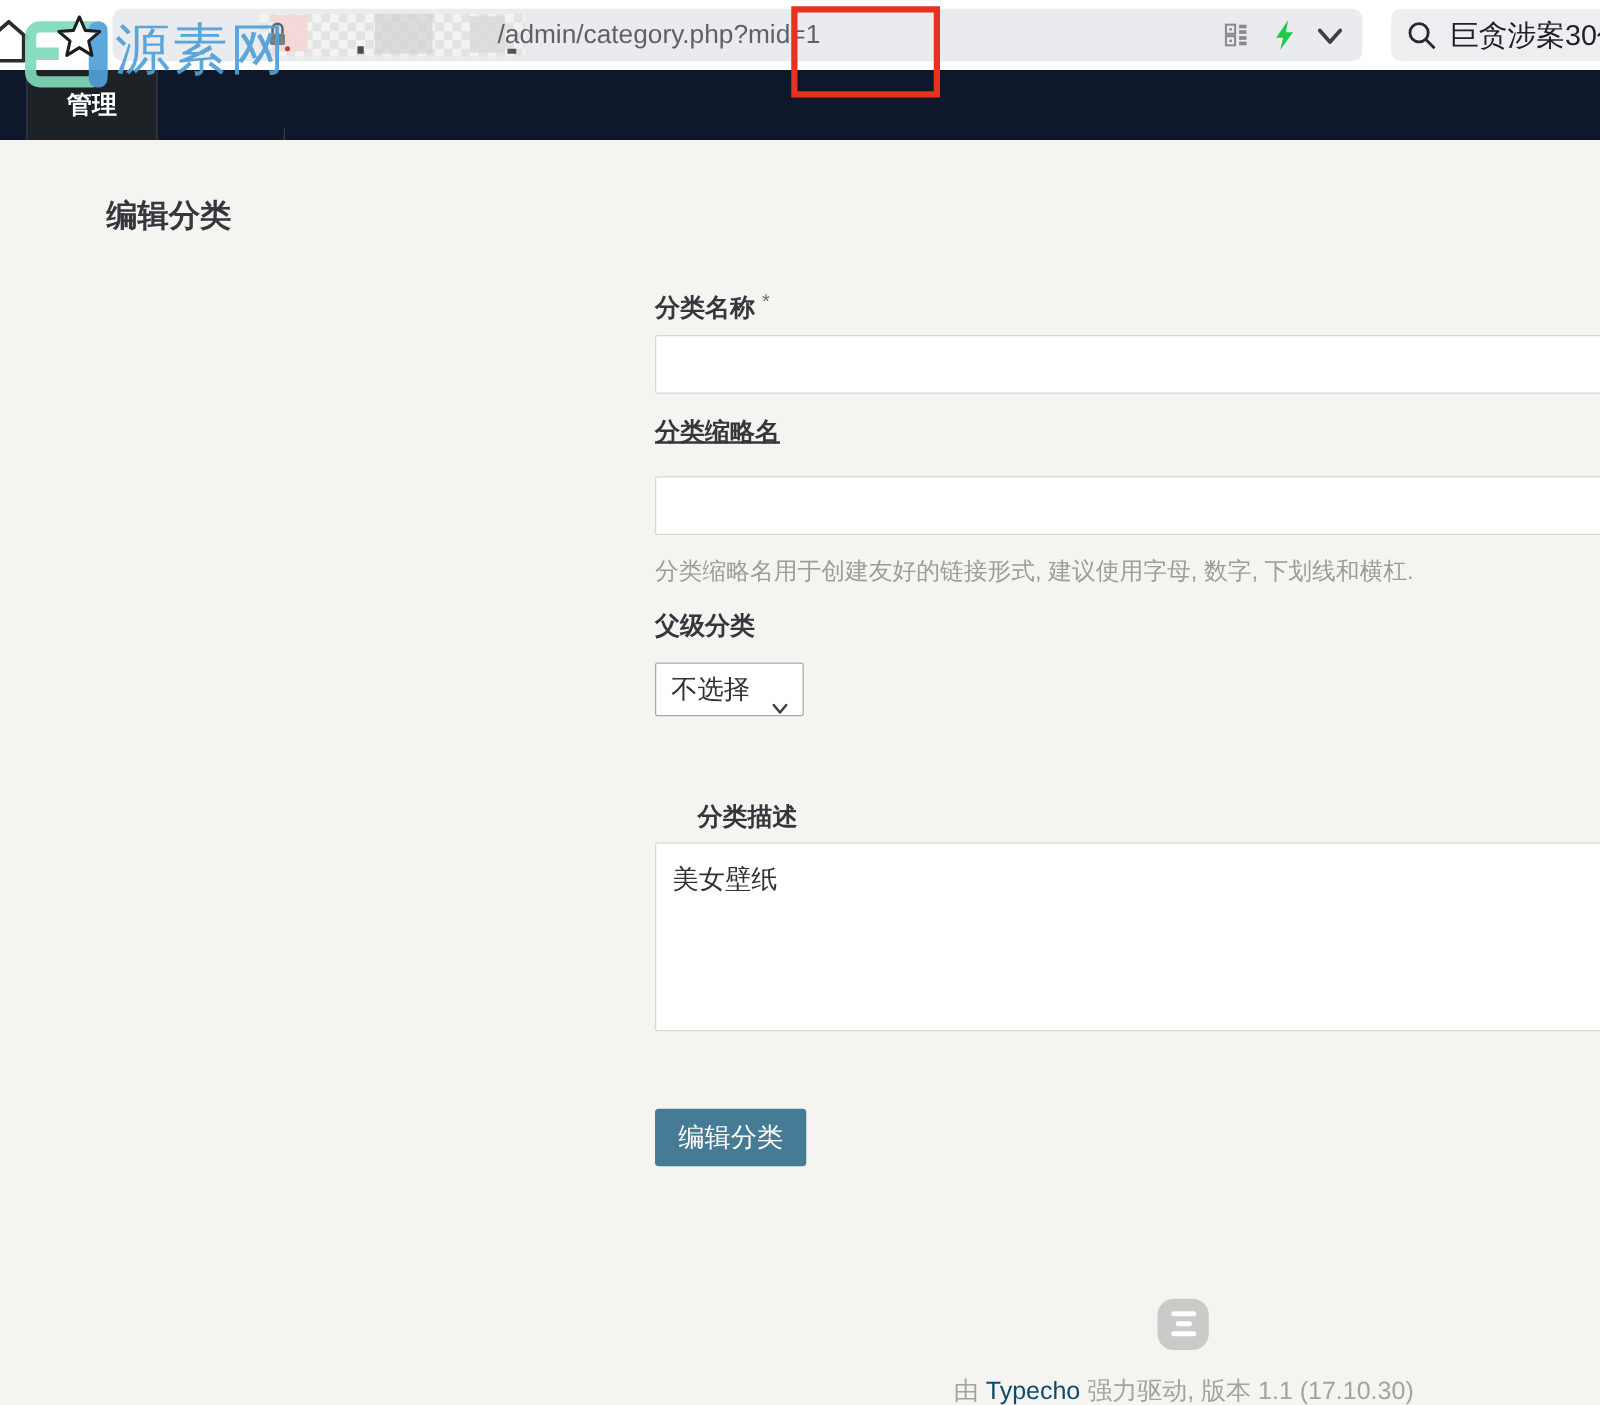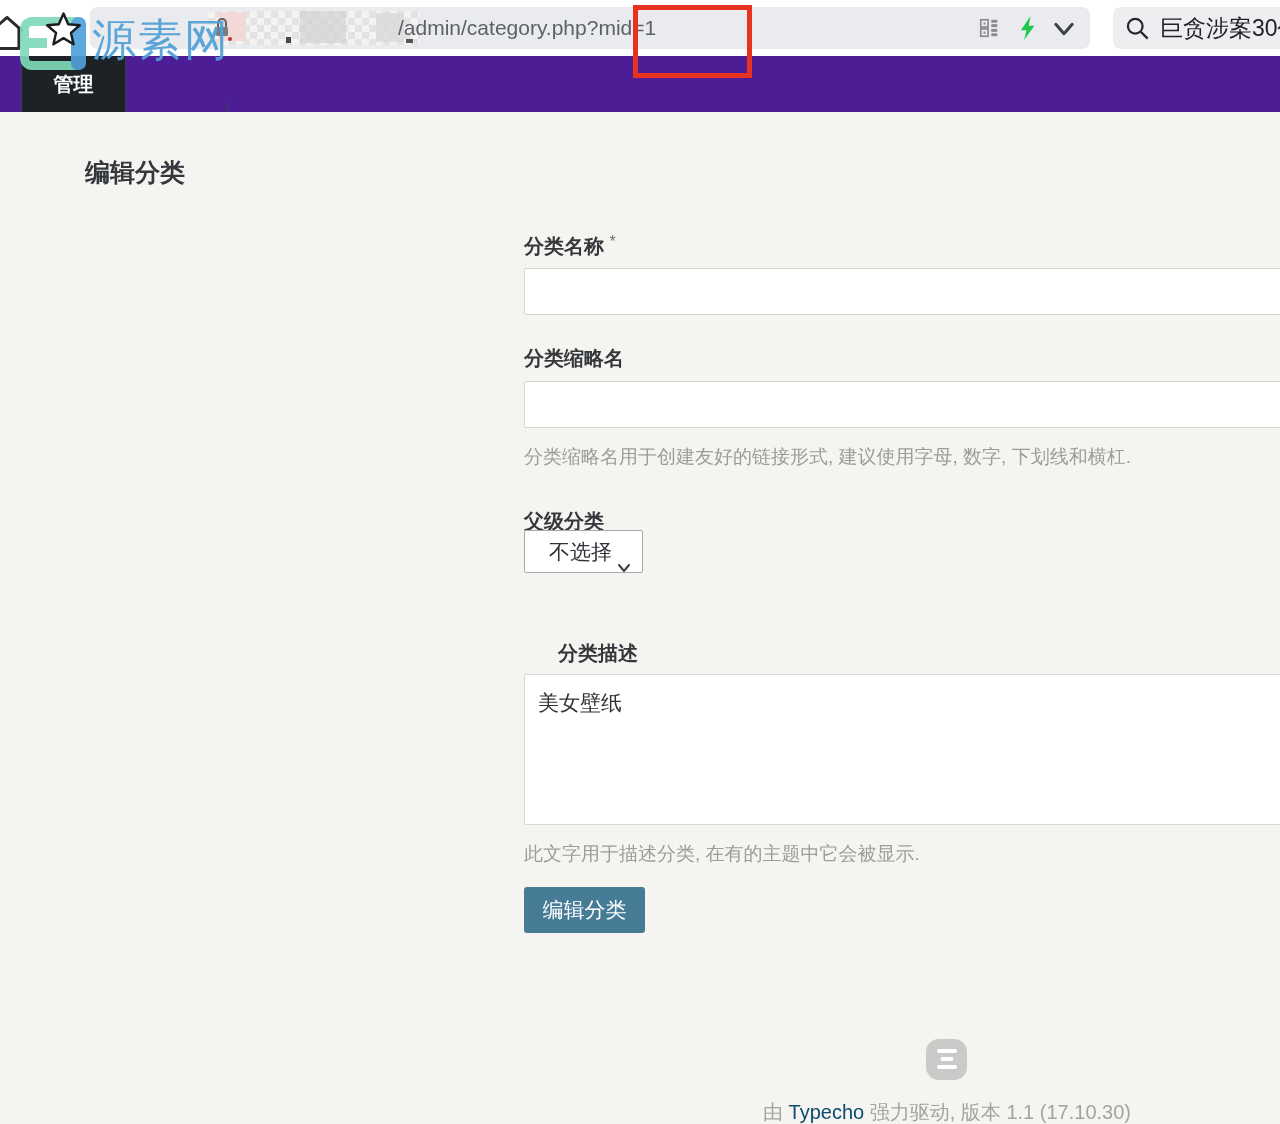--- a/index.html
+++ b/index.html
@@ -16,41 +16,41 @@
             background:repeating-conic-gradient(#e3e3e3 0% 25%, #f3f3f3 0% 50%);
             background-size:14px 14px; border-radius:3px; }
   .patch { position:absolute; }
   .searchbox { position:absolute; left:1113px; top:7px; width:220px; height:42px; background:#EDEEF0; border-radius:8px; }
   .search-text { position:absolute; left:47px; top:0; height:42px; line-height:42px; font-size:23px; color:#202124; white-space:nowrap; }
 
   
   .annotation { position:absolute; left:633px; top:5px; width:119px; height:73px; border:5px solid #E8321F; z-index:100; }
 
   
-  .navbar { position:absolute; left:0; top:56px; width:1280px; height:64px; background:#4c1d95; }
+  .navbar { position:absolute; left:0; top:56px; width:1280px; height:64px; background:#0f172a; }
   .nav-tab { position:absolute; top:0; height:56px; line-height:56px; text-align:center; font-size:20px; cursor:default; }
   .nav-tab.active { left:21px; width:105px; background:#1D2227; color:#ffffff; font-weight:bold; border-left:1px solid #383E45; border-right:1px solid #383E45; }
   .nav-tab.idle { left:127px; width:101px; color:#87898D; border-right:1px solid #383E45;margin-top:46px; }
 
   
   .wm { position:absolute; z-index:50; opacity:.92; }
   .wm-square { position:absolute; left:20px; top:17px; width:66px; height:53px; border:9px solid #7FDAB8; border-radius:12px; }
   .wm-stub { position:absolute; left:22px; top:38px; width:25px; height:10px; background:#7FDAB8; }
   .wm-bluebar { position:absolute; left:71px; top:17px; width:15px; height:53px; background:#4FA0D8; border-radius:7px; }
   .wm-text { position:absolute; left:92px; top:16px; font-size:44px; line-height:1.1; color:#4FA0D8; font-weight:500; letter-spacing:2px; white-space:nowrap; }
   .star-wrap { position:absolute; left:44px; top:10px; z-index:60; }
 
   
   .content { position:absolute; left:0; top:112px; width:1280px; height:1012px; background:#F5F4F0; }
   .page-title { position:absolute; left:85px; top:44px; font-size:25px; font-weight:bold; color:#34383C; }
   .f-label { position:absolute; left:524px; font-size:20px; font-weight:bold; color:#34383C; }
   .req { font-weight:normal; font-size:16px; color:#6b6e71; vertical-align:top; }
   .f-input { position:absolute; left:524px; width:780px; height:47px; background:#fff; border:1px solid #D8D8D3; border-radius:2px; font-size:21px; color:#2F3337; padding:0 13px; outline:none; }
   .f-help { position:absolute; left:524px; font-size:19px; color:#9C9C98; white-space:nowrap;text-align:right; }
-  .f-select { position:absolute; left:524px; width:119px; height:43px; background:#fff; border:1px solid #A9A9A5; border-radius:2px; font-size:21px; color:#2F3337; line-height:41px; padding-left:24px; cursor:default; }
+  .f-select { position:absolute; left:524px; width:119px; height:43px; background:#fff; border:1px solid #A9A9A5; border-radius:2px; font-size:21px; color:#2F3337; line-height:41px; padding-left:12px; cursor:default; }
   .f-select .chev { position:absolute; right:10px; top:15px; }
   .f-textarea { position:absolute; left:524px; width:780px; height:151px; background:#fff; border:1px solid #D8D8D3; border-radius:2px; font-size:21px; color:#2F3337; padding:14px 13px; font-family:"Liberation Sans","DejaVu Sans",sans-serif; resize:none; outline:none; }
   .submit-btn { position:absolute; left:524px; top:775px; width:121px; height:46px; background:#467B96; color:#fff; border:none; border-radius:3px; font-size:21px; font-family:"Liberation Sans","DejaVu Sans",sans-serif; cursor:pointer; }
 
   
   .footer-logo { position:absolute; left:926px; top:927px; width:41px; height:41px; background:#CBCAC8; border-radius:13px; }
   .footer-logo .bar { position:absolute; left:50%; transform:translateX(-50%); height:4px; background:#fff; border-radius:2px; }
   .footer-text { position:absolute; left:700px; top:987px; width:494px; text-align:center; font-size:20px; color:#A3A3A0; white-space:nowrap; }
   .footer-text a { color:#0c4a6e; text-decoration:none; }
 </style>
@@ -141,37 +141,36 @@
   <div class="content">
 
     <div class="page-title">编辑分类</div>
 
     <div class="f-label" style="top:121px;">
       <span>分类名称</span>
       <span class="req">*</span>
     </div>
     <input class="f-input" style="top: 156px;" type="text" value="">
 
-    <div class="f-label" style="top:233px;">分类缩略名</div>
+    <div class="f-label" style="top:220px;text-decoration:underline;">分类缩略名</div>
     <input class="f-input" style="top: 269px;" type="text" value="">
     <div class="f-help" style="top:332px;">分类缩略名用于创建友好的链接形式, 建议使用字母, 数字, 下划线和横杠.</div>
 
-    <div class="f-label" style="top:396px;">父级分类</div>
+    <div class="f-label" style="top:375px;">父级分类</div>
     <div class="f-select" style="top:418px;">
       <span>不选择</span>
       <span class="chev">
         <svg width="16" height="12" viewBox="0 0 16 12" fill="none" stroke="#3c4043" stroke-width="2" stroke-linecap="round" stroke-linejoin="round">
           <polyline points="3,3 8,9 13,3"></polyline>
         </svg>
       </span>
     </div>
 
     <div class="f-label" style="top:528px;margin-left:34px;">分类描述</div>
     <textarea class="f-textarea" style="top: 562px;">美女壁纸</textarea>
-    <div class="f-help" style="top:729px;">此文字用于描述分类, 在有的主题中它会被显示.</div>
 
     <button class="submit-btn">编辑分类</button>
 
     <div class="footer-logo">
       <span class="bar" style="top:10px;width:20px;"></span>
       <span class="bar" style="top:18px;width:13px;"></span>
       <span class="bar" style="top:26px;width:20px;"></span>
     </div>
     <div class="footer-text">
       <span>由 </span><a href="#">Typecho</a><span> 强力驱动, 版本 1.1 (17.10.30)</span>

